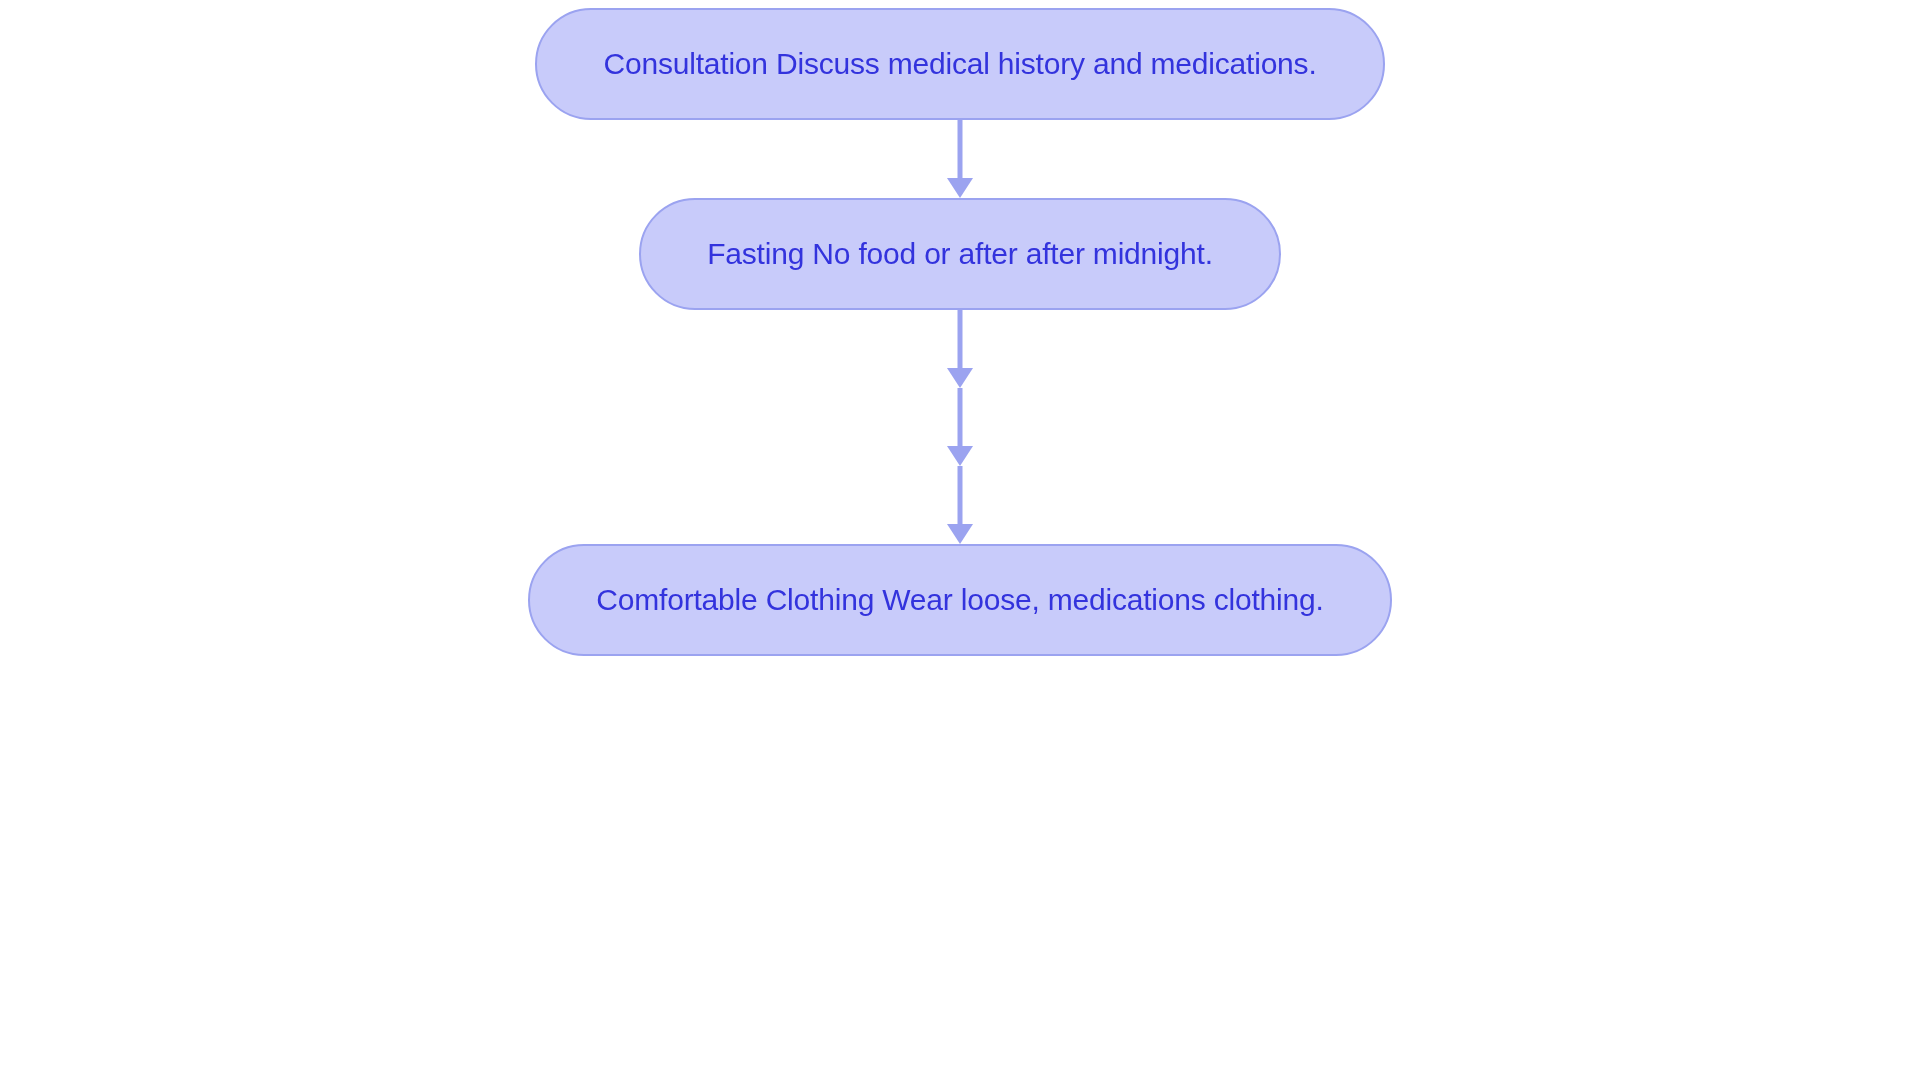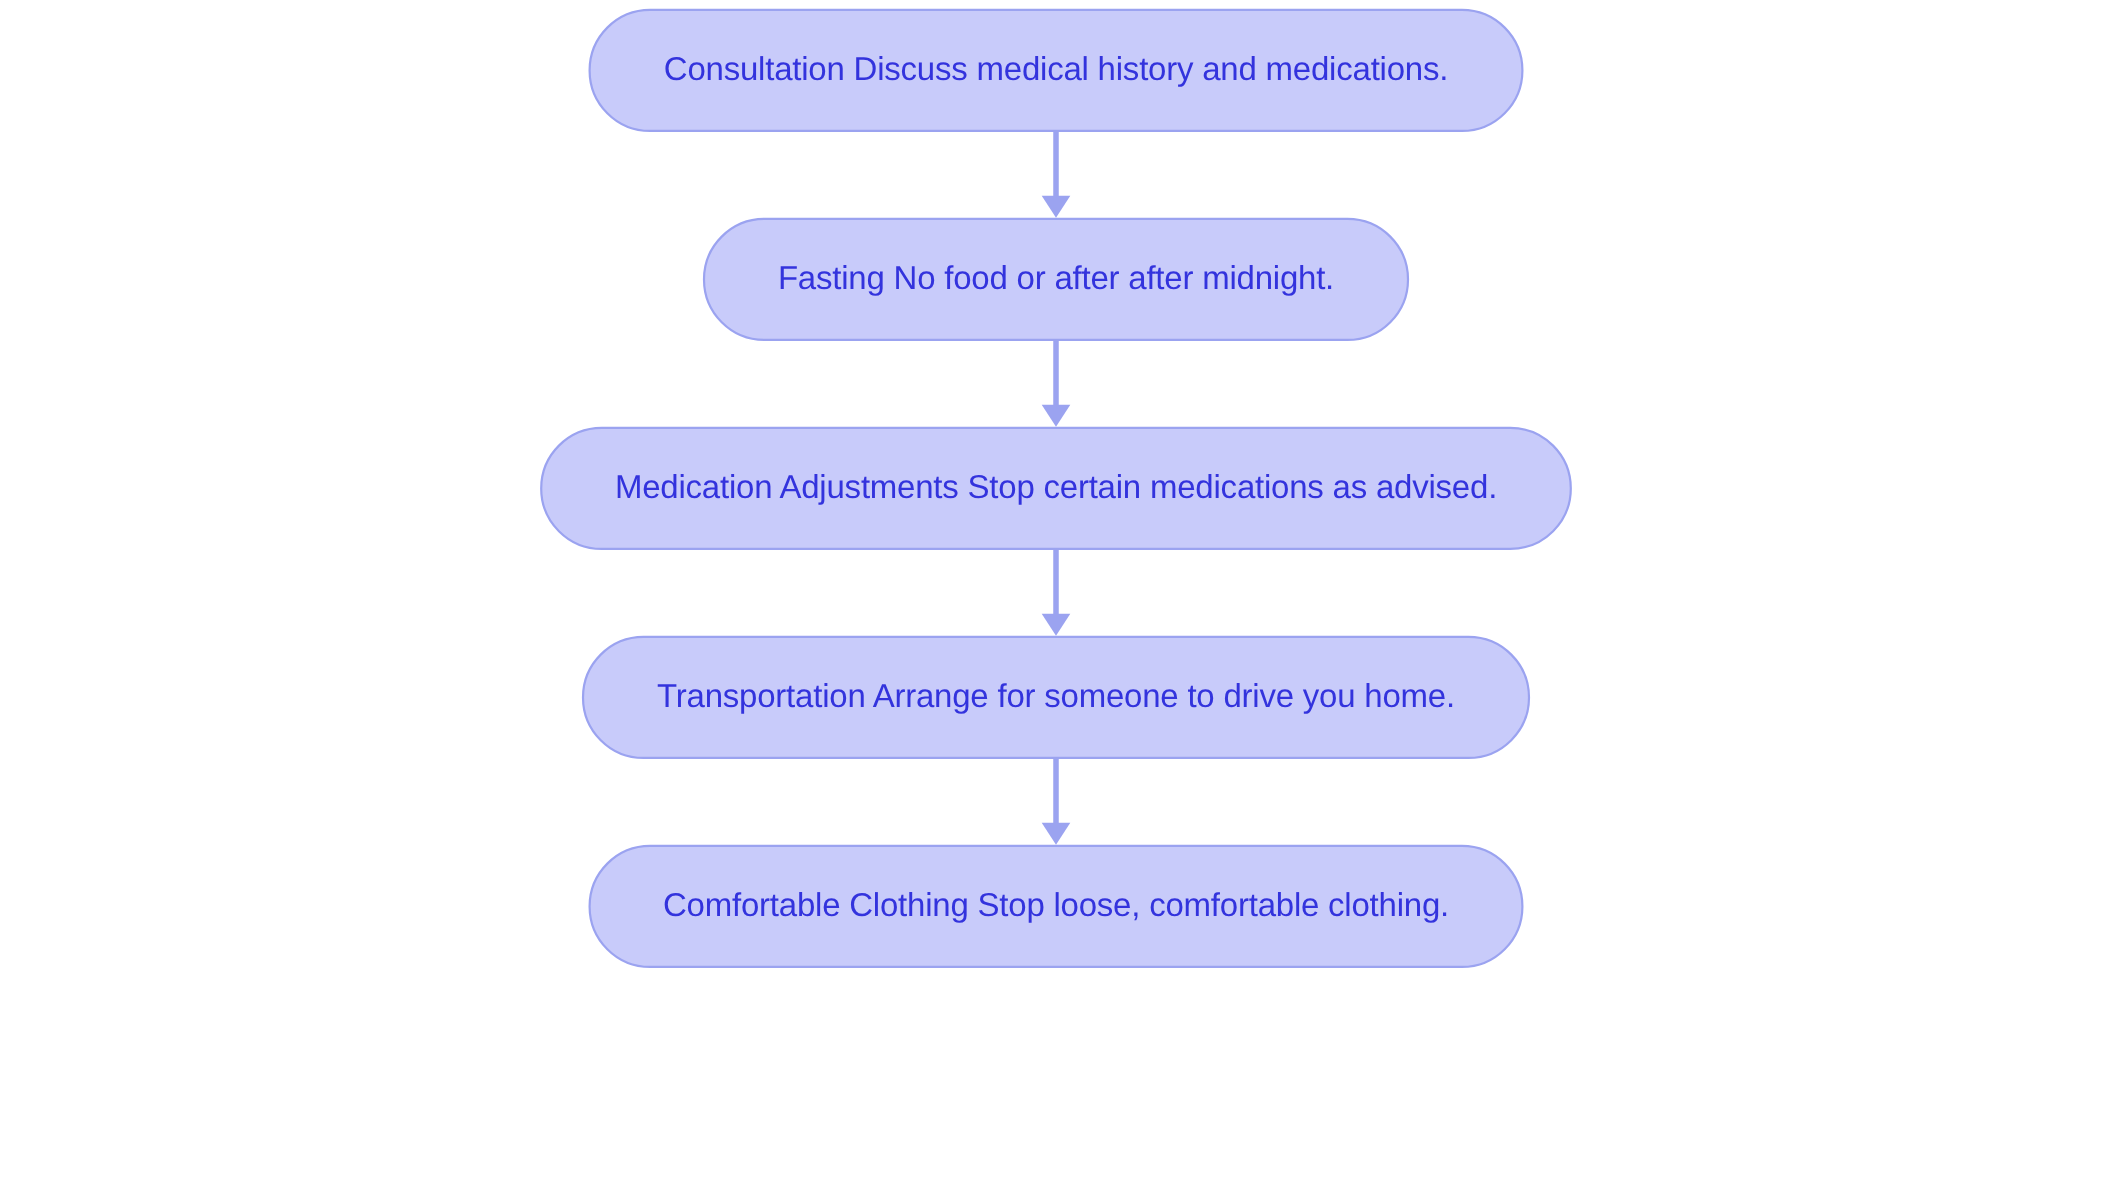--- a/index.html
+++ b/index.html
@@ -92,35 +92,29 @@
 
   <div class="node">
     <span class="node-label">Fasting No food or after after midnight.</span>
   </div>
 
   <div class="connector">
     <span class="stem"></span>
     <span class="head"></span>
   </div>
 
-  <div class="node">
-    <span class="node-label">Medication Adjustments Stop certain medications as advised.</span>
+
+  <div class="connector">
+    <span class="stem"></span>
+    <span class="head"></span>
   </div>
+
 
   <div class="connector">
     <span class="stem"></span>
     <span class="head"></span>
   </div>
 
   <div class="node">
-    <span class="node-label">Transportation Arrange for someone to drive you home.</span>
-  </div>
-
-  <div class="connector">
-    <span class="stem"></span>
-    <span class="head"></span>
-  </div>
-
-  <div class="node">
-    <span class="node-label">Comfortable Clothing Stop loose, comfortable clothing.</span>
+    <span class="node-label">Comfortable Clothing Wear loose, medications clothing.</span>
   </div>
 
 </div>
 
 </body></html>

